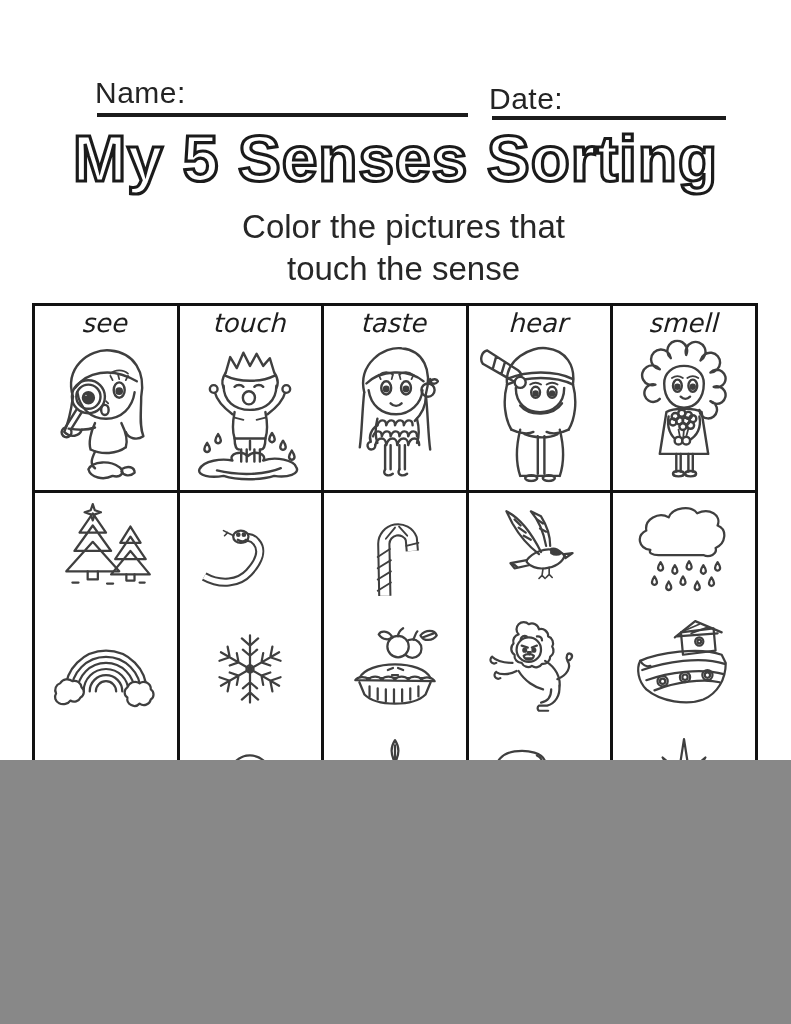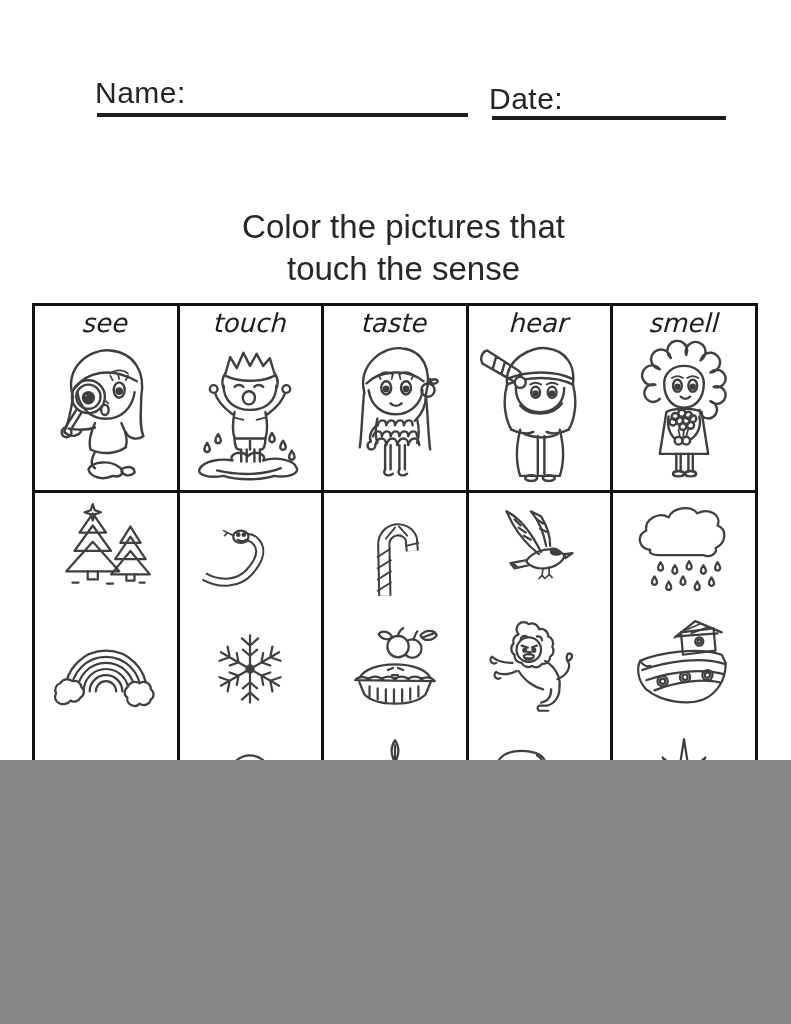--- a/index.html
+++ b/index.html
@@ -36,20 +36,21 @@
 </head>
 <body>
 
 <div class="page">
 
   <div class="field-label" id="name-label">Name:</div>
   <div class="write-line" id="name-line"></div>
   <div class="field-label" id="date-label">Date:</div>
   <div class="write-line" id="date-line"></div>
 
+  <div class="title">My 5 Senses Sorting</div>
   <div class="subtitle">
     <div>Color the pictures that</div>
     <div>touch the sense</div>
   </div>
 
   <div class="senses-table">
       <div class="sense-col">
         <div class="head-cell">
           <div class="col-label">see</div>
           <svg class="art char-svg" viewBox="0 0 120 130">

